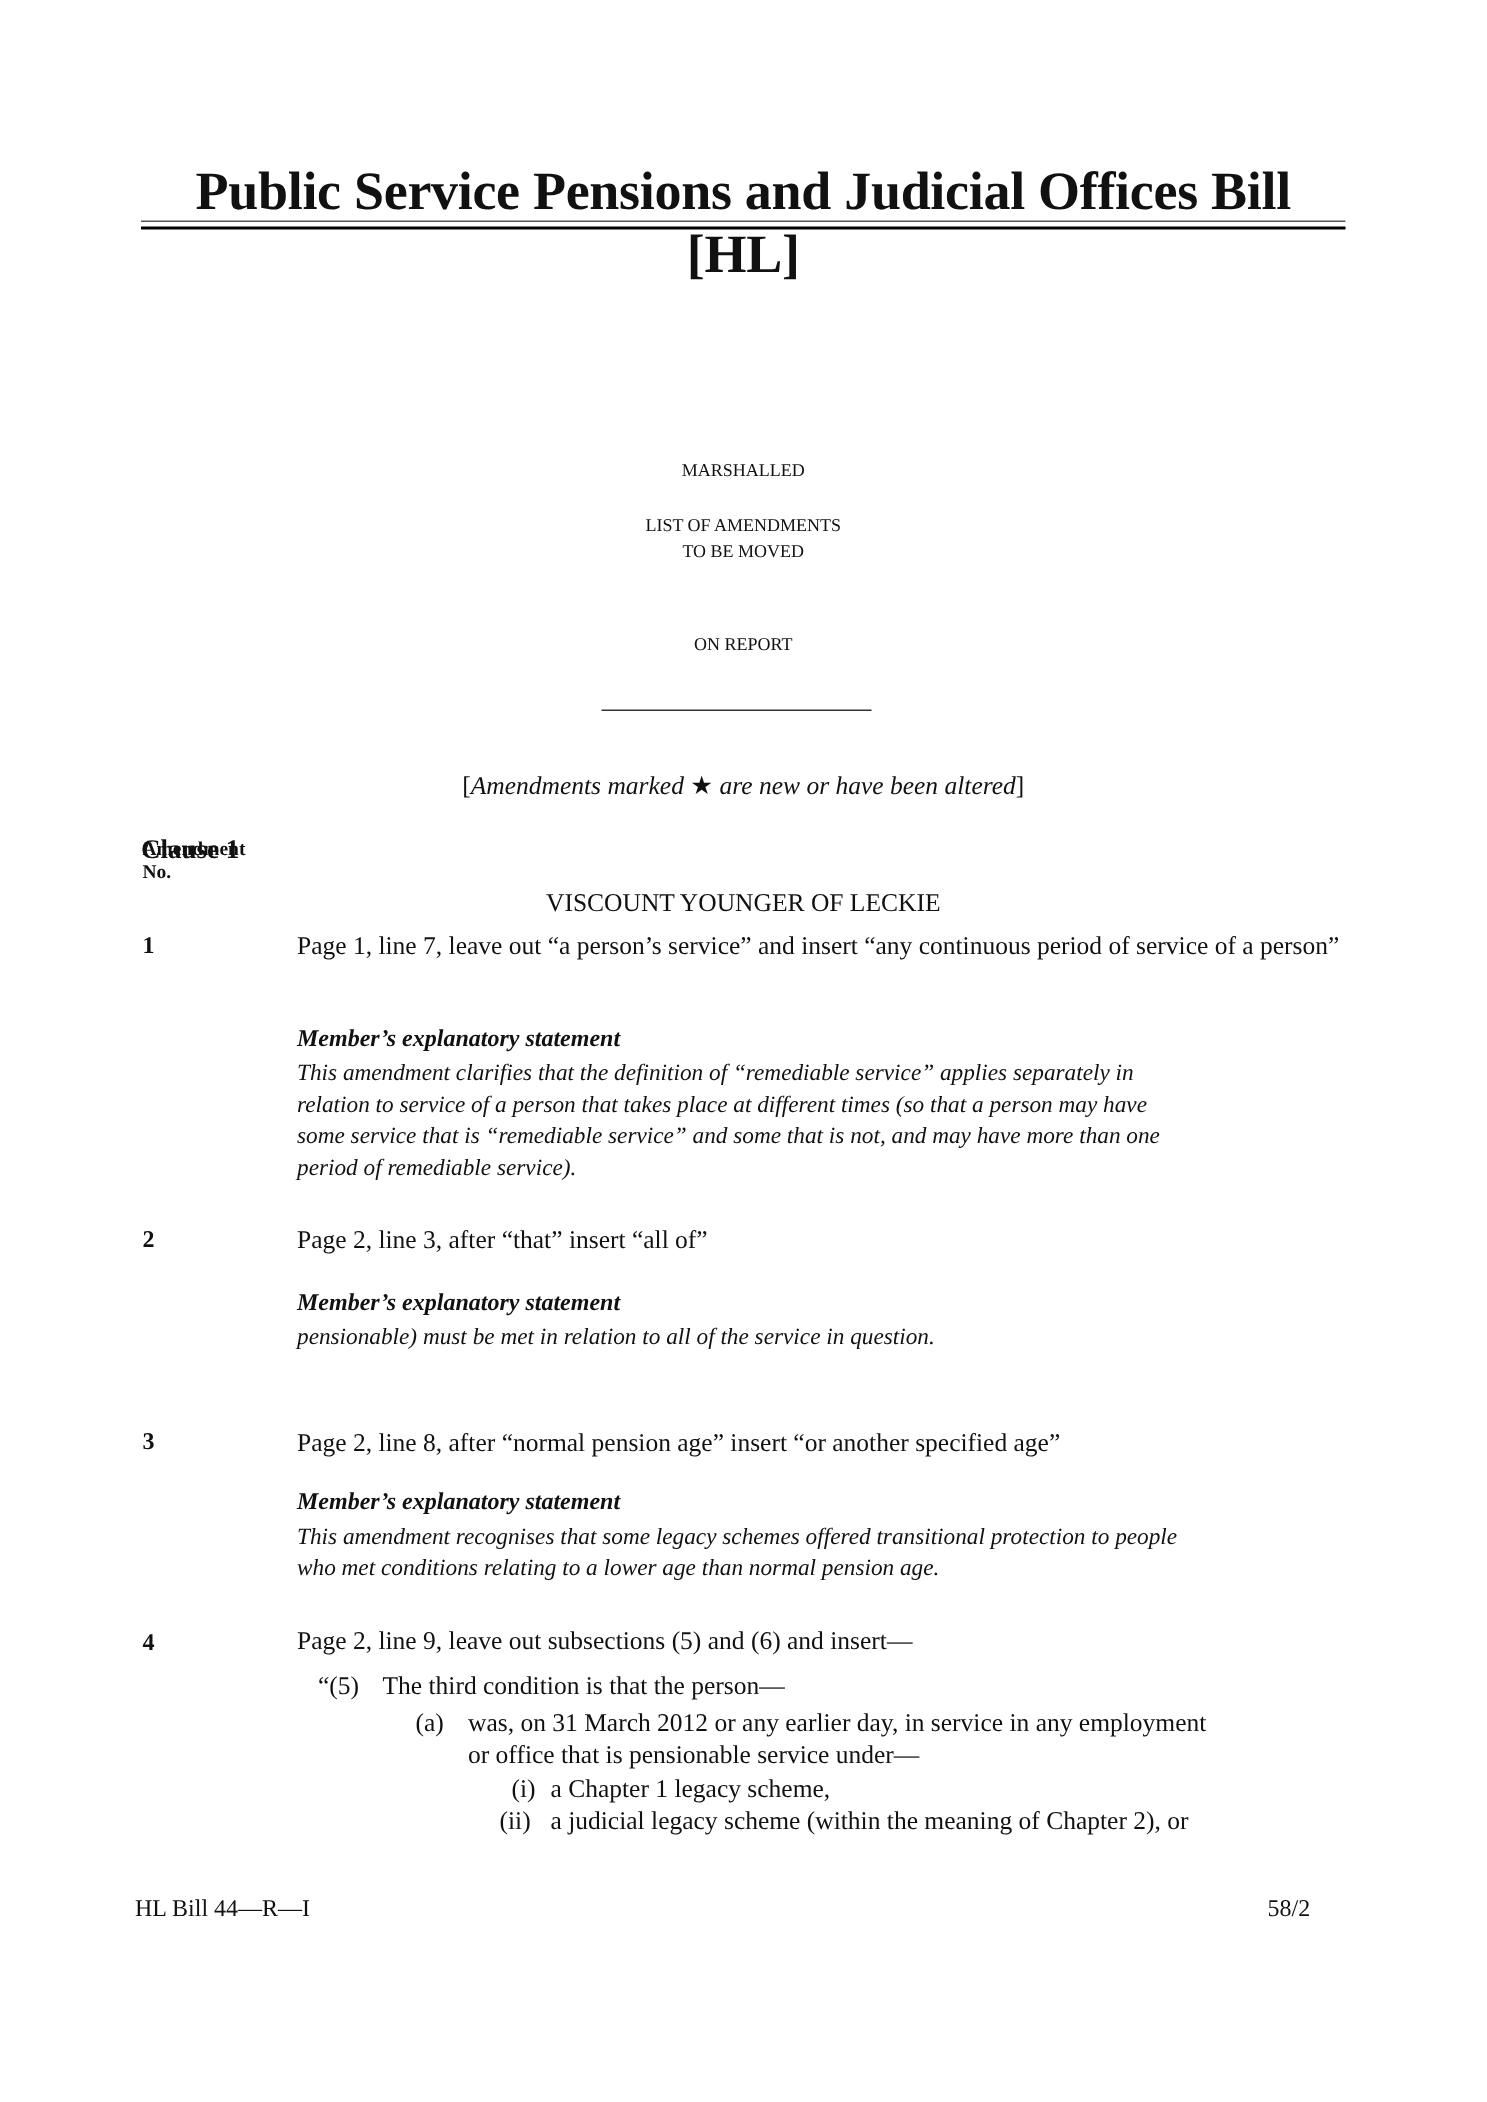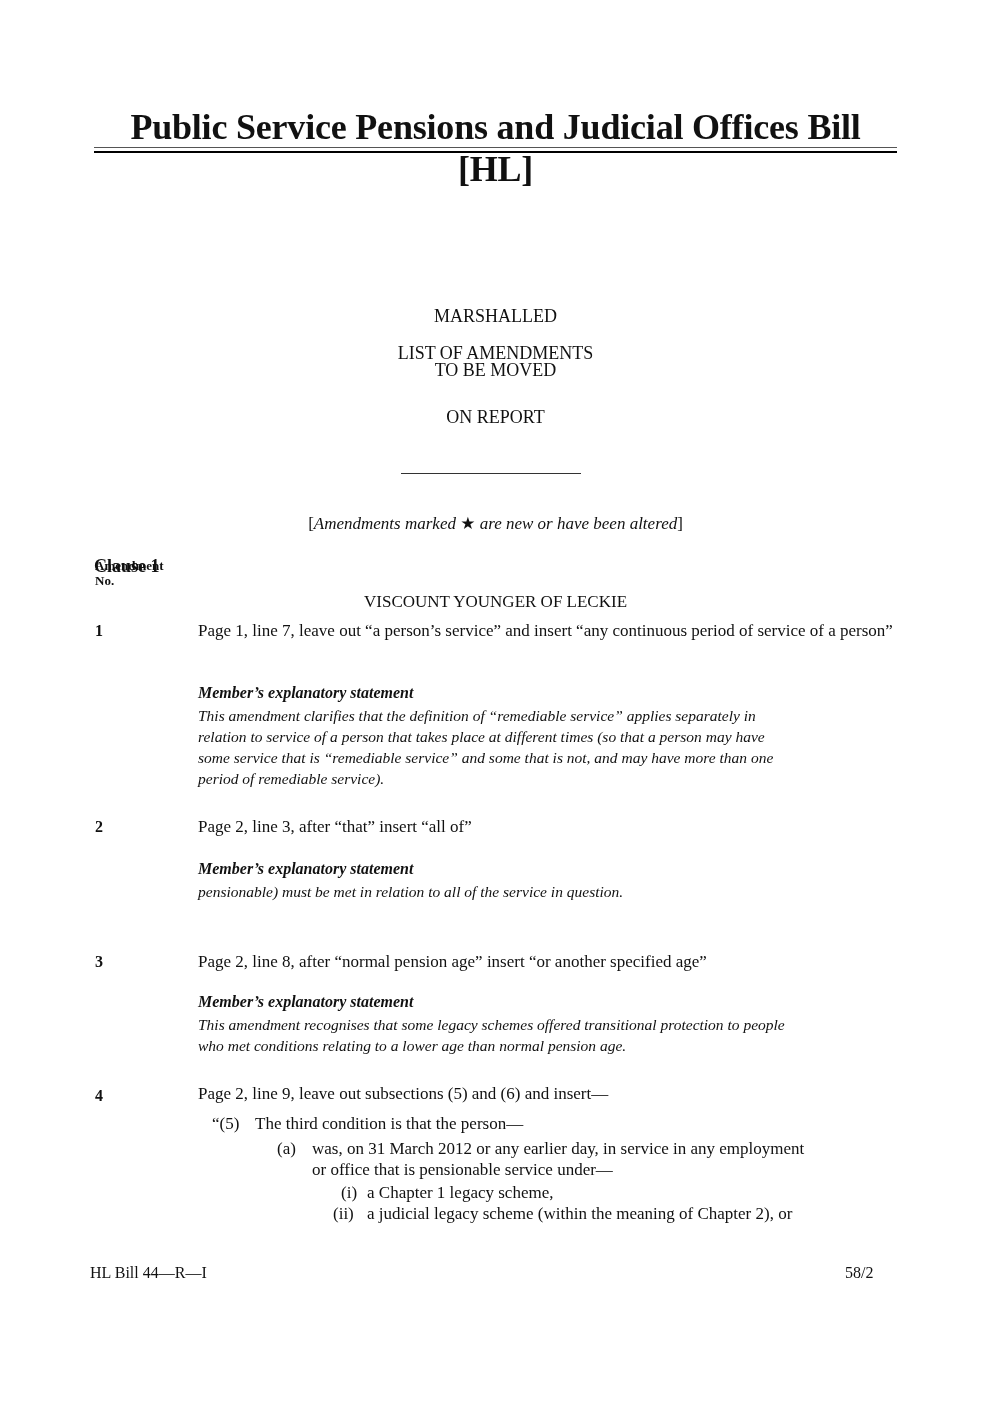--- a/index.html
+++ b/index.html
@@ -9,21 +9,21 @@
       color: #111111;
     }
     .abs { position: absolute; }
     .title {
       left: 94px; width: 803px; top: 106px; text-align: center;
       font-size: 36px; font-weight: bold; letter-spacing: -0.2px;
     }
     .rule-thin { left: 94px; width: 803px; top: 147px; height: 1px; background: #555; }
     .rule-thick { left: 94px; width: 803px; top: 151px; height: 2px; background: #000; }
     .center-line {
-      left: 94px; width: 803px; text-align: center; font-size: 18px;
+      left: 94px; width: 803px; text-align: center; font-size: 12px;
     }
     .short-rule { left: 401px; width: 180px; top: 473px; height: 1px; background: #333; }
     .note { left: 94px; width: 803px; top: 513px; text-align: center; font-size: 17px; }
     .note i { font-style: italic; }
     .amend-col-head { left: 95px; top: 558px; font-size: 13px; font-weight: bold; line-height: 15px; }
     .clause { left: 94px; width: 803px; top: 556px; text-align: left; font-size: 18px; font-weight: bold; }
     .member { left: 94px; width: 803px; top: 592px; text-align: center; font-size: 17px; }
     .num { left: 95px; font-size: 16px; font-weight: bold; }
     .text {
       left: 198px; width: 699px; font-size: 17px; line-height: 21px; text-align: justify;
@@ -36,21 +36,21 @@
 </head>
 <body>
 
 <div class="abs title">Public Service Pensions and Judicial Offices Bill [HL]</div>
 <div class="abs rule-thin"></div>
 <div class="abs rule-thick"></div>
 
 <div class="abs center-line" style="top:306px">MARSHALLED</div>
 <div class="abs center-line" style="top:343px">LIST OF AMENDMENTS</div>
 <div class="abs center-line" style="top:360px">TO BE MOVED</div>
-<div class="abs center-line" style="top:407px">ON REPORT</div>
+<div class="abs center-line" style="top:422px">ON REPORT</div>
 <div class="abs short-rule"></div>
 
 <div class="abs note">
   <span>[</span><i>Amendments marked</i>
   <span>★</span>
   <i>are new or have been altered</i><span>]</span>
 </div>
 
 <div class="abs amend-col-head">
   <div>Amendment</div>

